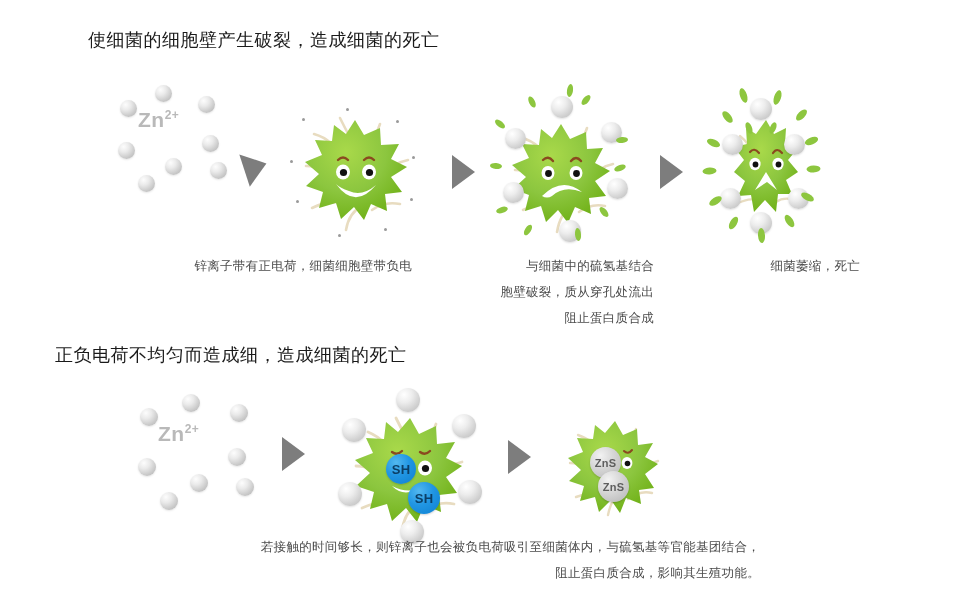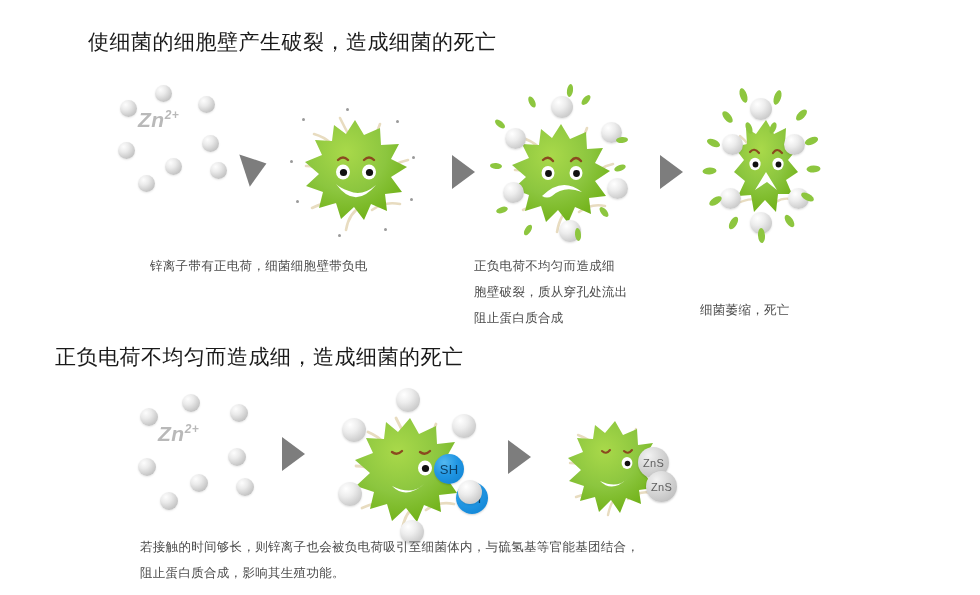--- a/index.html
+++ b/index.html
@@ -7,45 +7,45 @@
     width:980px;height:595px;
     font-family:"Liberation Sans","DejaVu Sans",sans-serif;
     position:relative;overflow:hidden;
     -webkit-font-smoothing:antialiased;
   }
   .stage{position:absolute;left:0;top:0;width:980px;height:595px;}
 
   
   .heading{
     position:absolute;
-    font-size:21px;
+    font-size:18px;
     color:#1a1a1a;
     letter-spacing:.5px;
     white-space:nowrap;
     font-weight:400;
   }
   #heading-1{left:88px;top:28px;}
   #heading-2{left:55px;top:343px;}
 
   
   .caption{
     position:absolute;
     font-size:12.5px;
     color:#4a4a4a;
     line-height:26px;
     letter-spacing:.3px;
   }
   #cap-1{left:150px;top:253px;width:262px;}
   #cap-2{left:474px;top:253px;width:180px;}
-  #cap-3{left:700px;top:253px;width:160px;white-space:nowrap;margin-top:44px;}
+  #cap-3{left:700px;top:253px;width:160px;white-space:nowrap;}
   #cap-4{left:140px;top:534px;width:600px;}
-  .caption span{display:block;}
-
-  
-  .ioncloud{position:absolute;font-style:italic;}
+  .caption span{display:block;text-align:right;}
+
+  
+  .ioncloud{position:absolute;}
   .ion{
     position:absolute;
     border-radius:50%;
     background:radial-gradient(circle at 33% 28%, #fdfdfd 0%, #eaeaea 32%, #c9c9c9 68%, #b0b0b0 100%);
     box-shadow:0 1px 2px rgba(0,0,0,.10);
   }
   .znlabel{
     position:absolute;
     color:#b9b9b9;
     font-weight:700;
@@ -86,23 +86,22 @@
   .speck{
     position:absolute;
     width:3px;height:3px;border-radius:50%;
     background:#9a9a9a;
   }
   
   .badge{
     position:absolute;
     border-radius:50%;
     display:flex;align-items:center;justify-content:center;
-    font-weight:400;
+    font-weight:700;
     letter-spacing:.3px;
-    margin-left:48px;
   }
   .badge.sh{
     background:radial-gradient(circle at 34% 28%, #52b8f0 0%, #2196e3 45%, #0d7fd0 100%);
     color:#0b3f66;
     font-size:13px;
     box-shadow:0 1px 2px rgba(0,0,0,.18);
   }
   .badge.zns{
     background:radial-gradient(circle at 34% 28%, #f2f2f2 0%, #d8d8d8 40%, #b4b4b4 100%);
     color:#5e5e5e;
@@ -285,21 +284,21 @@
     <div class="dash" style="left:4px;top:44px;width:7px;height:14px;transform:rotate(-66deg);"></div>
     <div class="dash" style="left:18px;top:18px;width:7px;height:14px;transform:rotate(-40deg);"></div>
     <div class="dash" style="left:64px;top:30px;width:6px;height:12px;transform:rotate(22deg);"></div>
     <div class="dash" style="left:40px;top:30px;width:6px;height:12px;transform:rotate(-22deg);"></div>
   </div>
 
   <div class="caption" id="cap-1">
     <span>锌离子带有正电荷，细菌细胞壁带负电</span>
   </div>
   <div class="caption" id="cap-2">
-    <span>正负电荷不均匀而造成细</span>
+    <span>与细菌中的硫氢基结合</span>
     <span>胞壁破裂，质从穿孔处流出</span>
     <span>阻止蛋白质合成</span>
   </div>
   <div class="caption" id="cap-3">
     <span>细菌萎缩，死亡</span>
   </div>
 
   <div class="heading" id="heading-2">正负电荷不均匀而造成细，造成细菌的死亡</div>
 
   <div class="ioncloud" style="left:132px;top:392px;width:140px;height:125px;">

